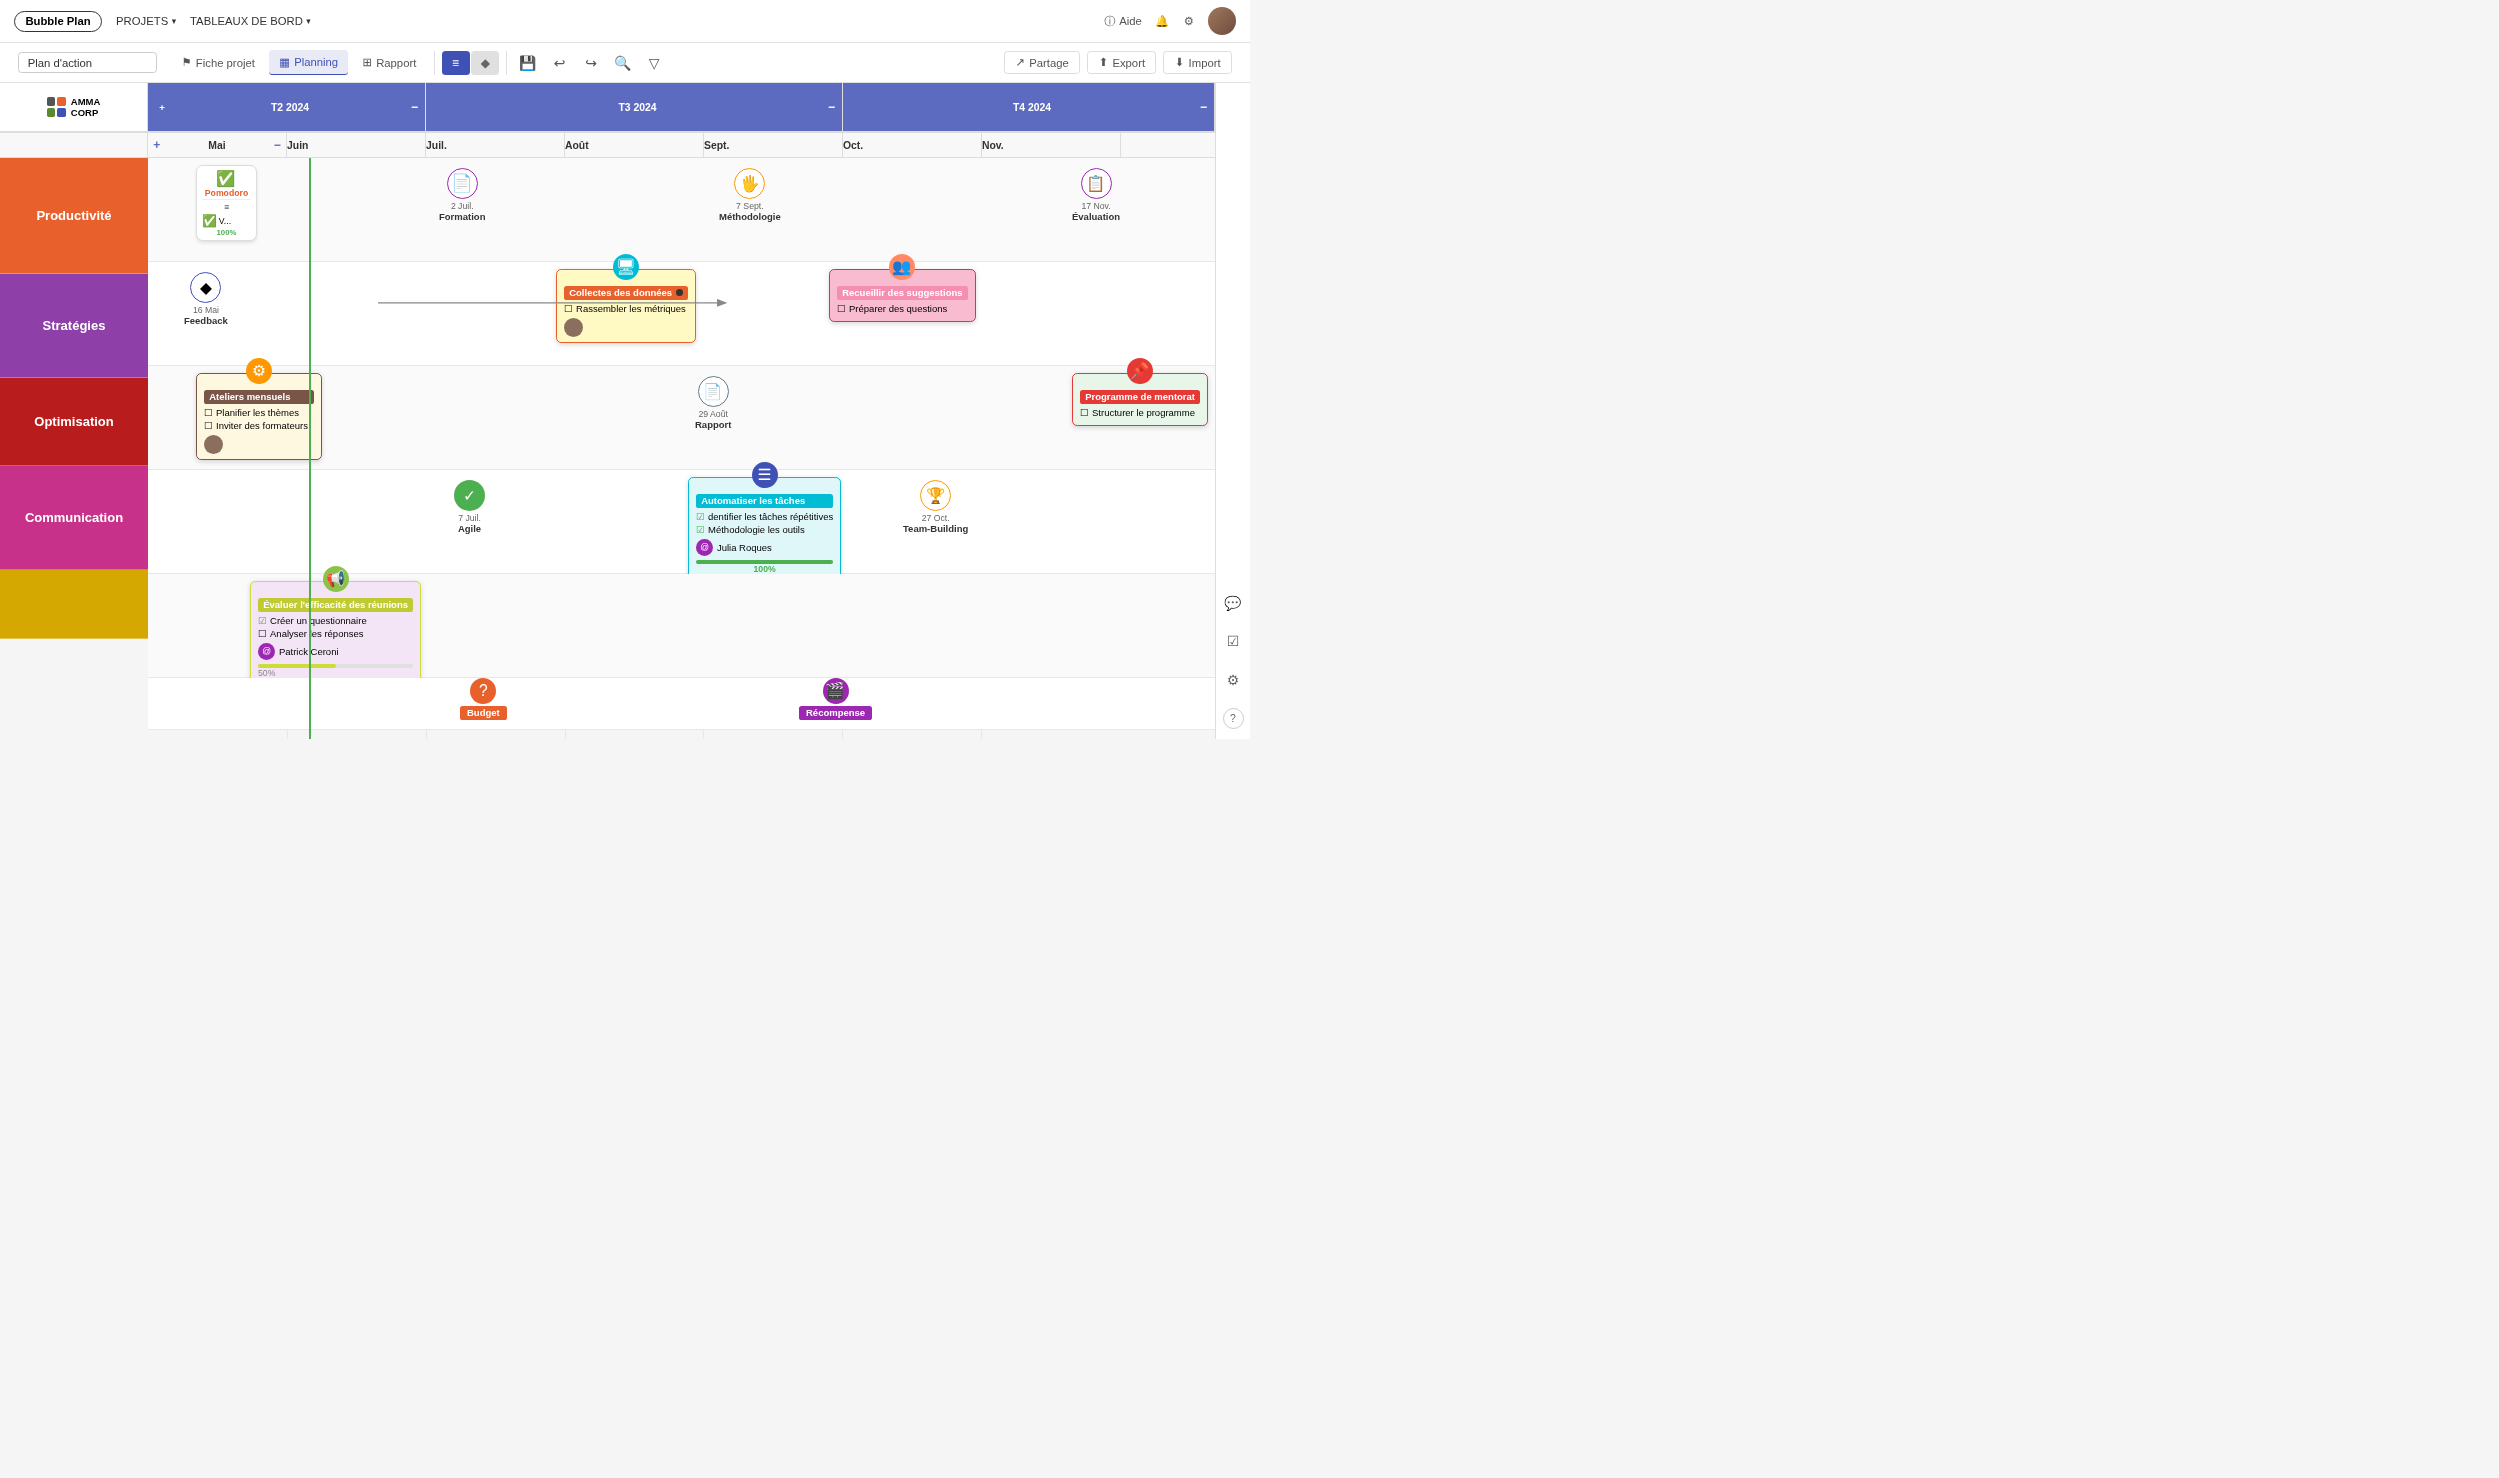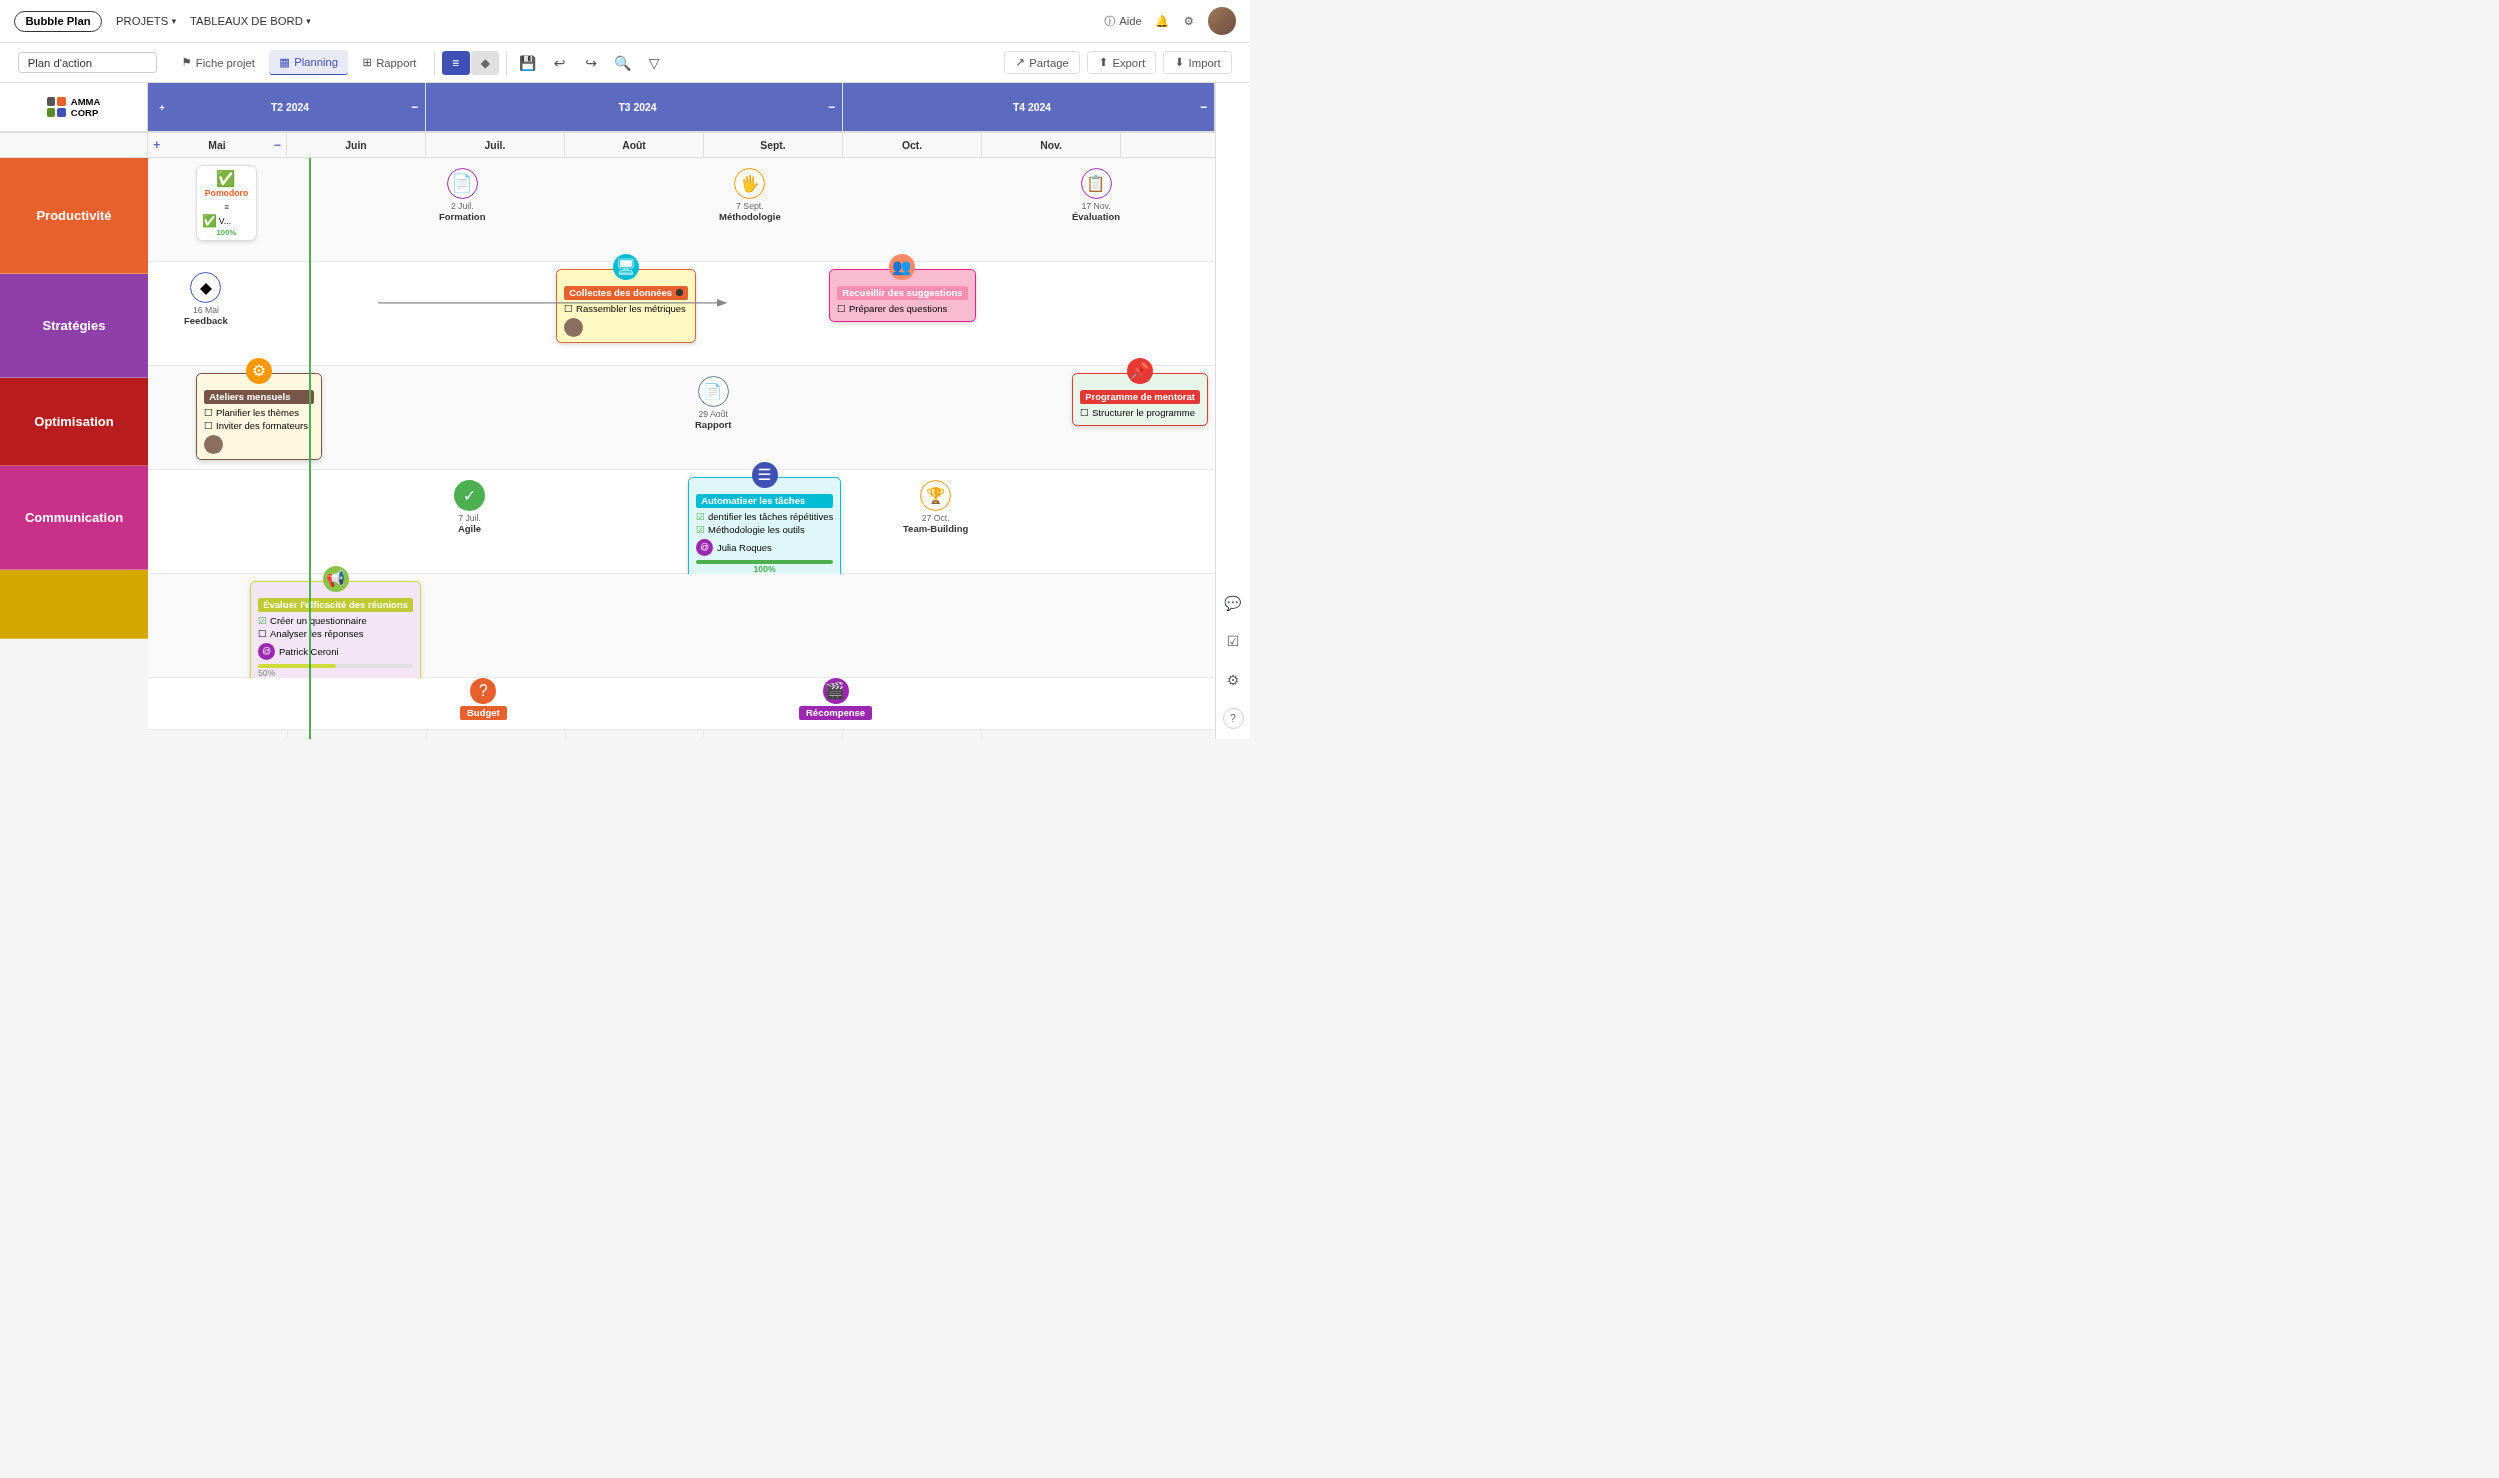--- a/index.html
+++ b/index.html
@@ -72,21 +72,21 @@
       padding: 0 7px; font-size: 10.4px; font-weight: 600;
       border-right: 0.9px solid #ddd; border-bottom: 0.9px solid #ddd;
     }
     .quarter-cell .q-label { font-weight: 700; font-size: 10.4px; }
     .quarter-plus { cursor: pointer; color: white; background: #5c6bc0; border-radius: 50%; width: 14px; height: 14px; display: flex; align-items: center; justify-content: center; font-size: 9.5px; }
     .quarter-minus { cursor: pointer; color: #5c6bc0; font-size: 12px; font-weight: bold; }
     .q2 { background: #5c6bc0; color: white; flex: 0 0 278px; }
     .q3 { background: #5c6bc0; color: white; flex: 0 0 417px; }
     .q4 { background: #5c6bc0; color: white; flex: 1; }
     .month-cell {
-      display: flex; align-items: center; justify-content: center;
+      display: flex; align-items: center; justify-content: flex-start;
       font-size: 10.4px; font-weight: 600; color: #333;
       border-right: 0.9px solid #ddd; background: #f8f8f8;
     }
     .month-mai { flex: 0 0 139px; display: flex; align-items: center; justify-content: space-between; padding: 0 5.2px; }
     .month-juin { flex: 0 0 139px; }
     .month-juil { flex: 0 0 139px; }
     .month-aout { flex: 0 0 139px; }
     .month-sept { flex: 0 0 139px; }
     .month-oct { flex: 0 0 139px; }
     .month-nov { flex: 0 0 139px; }

